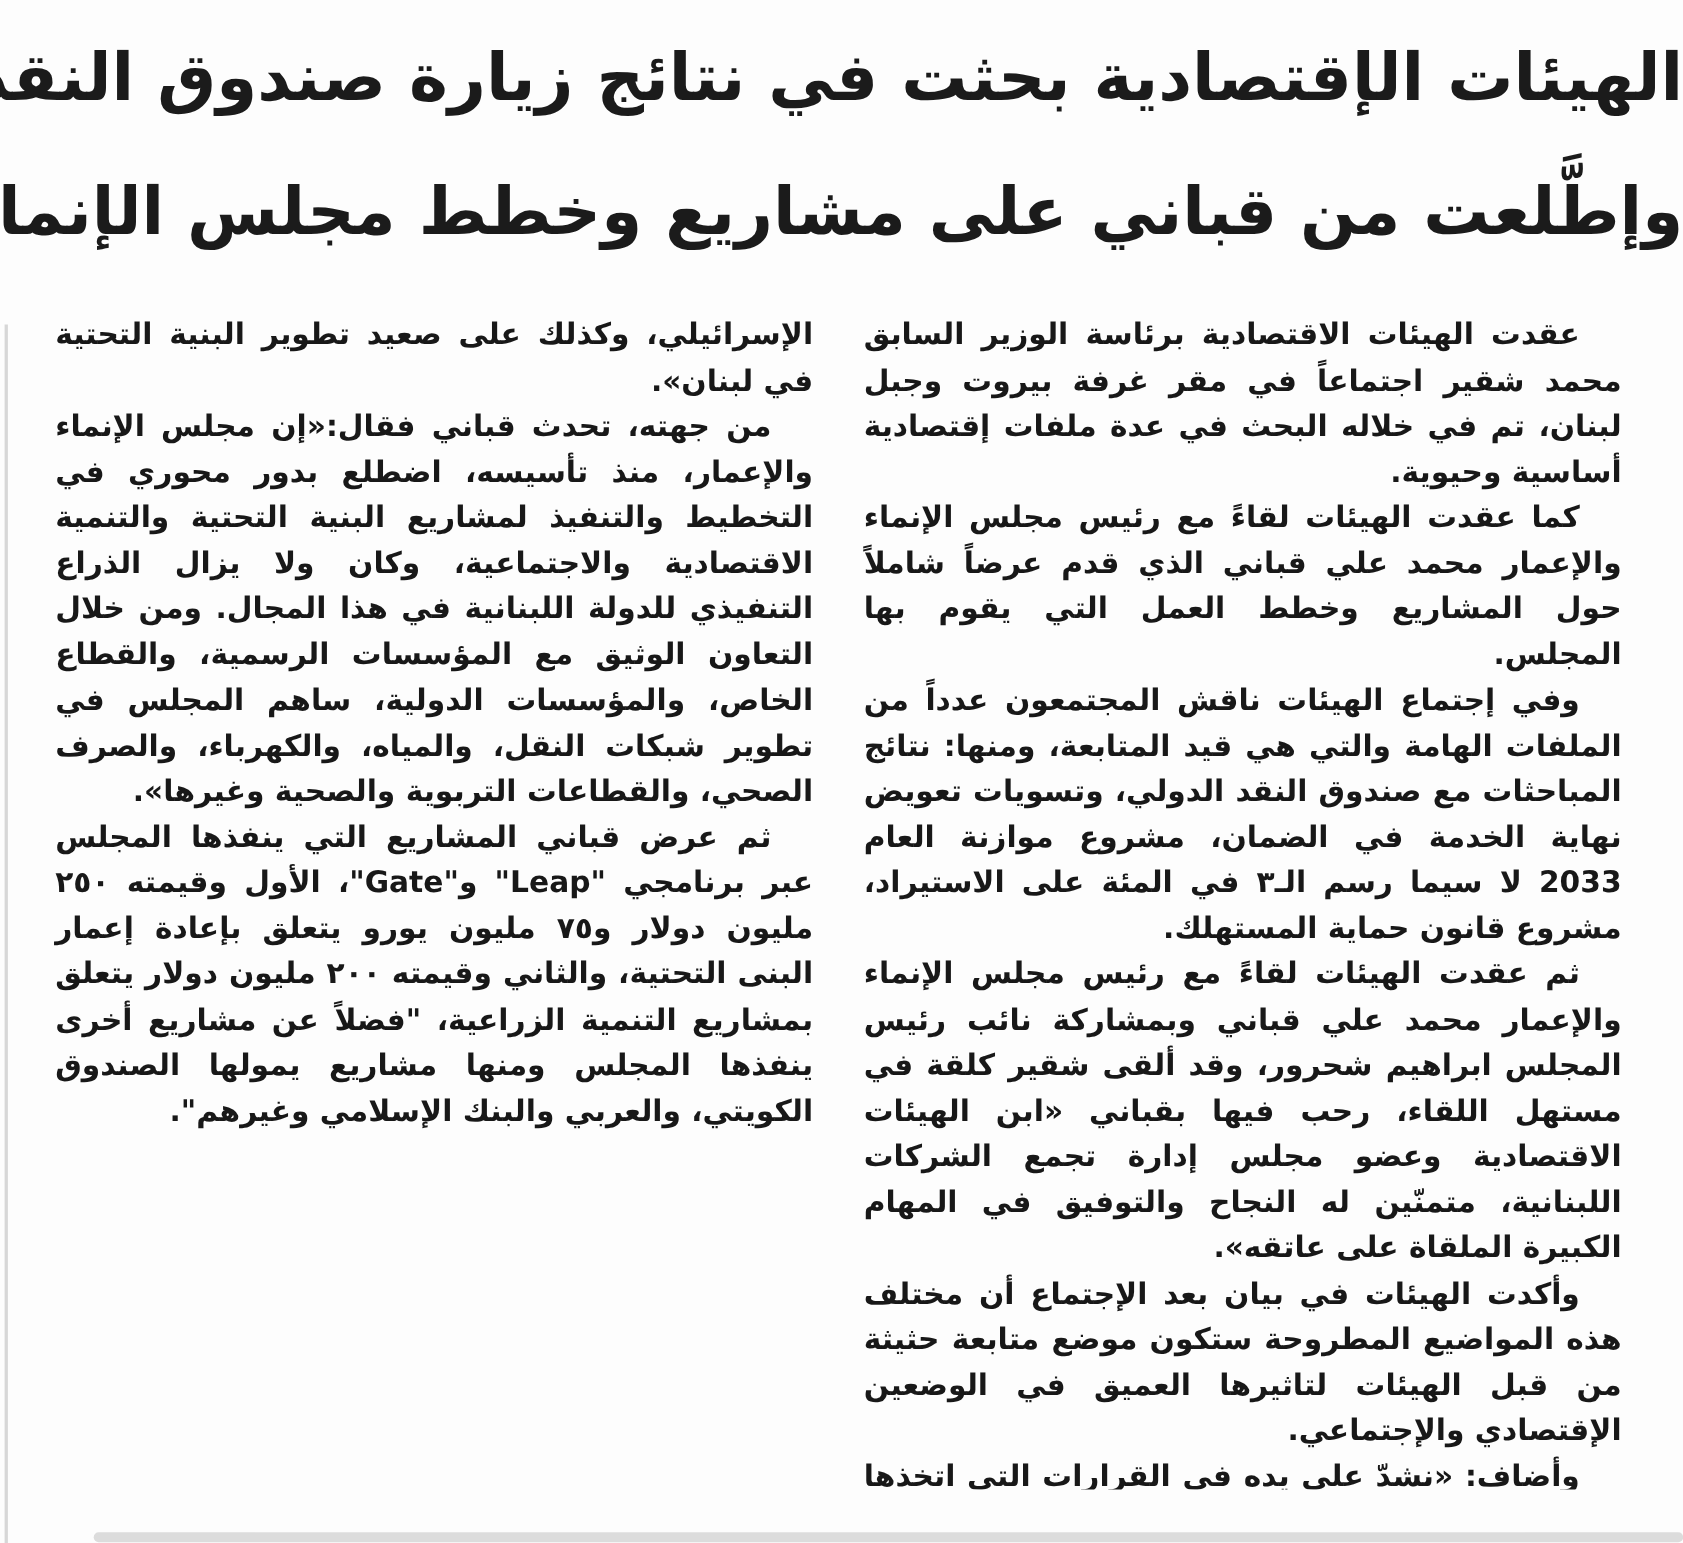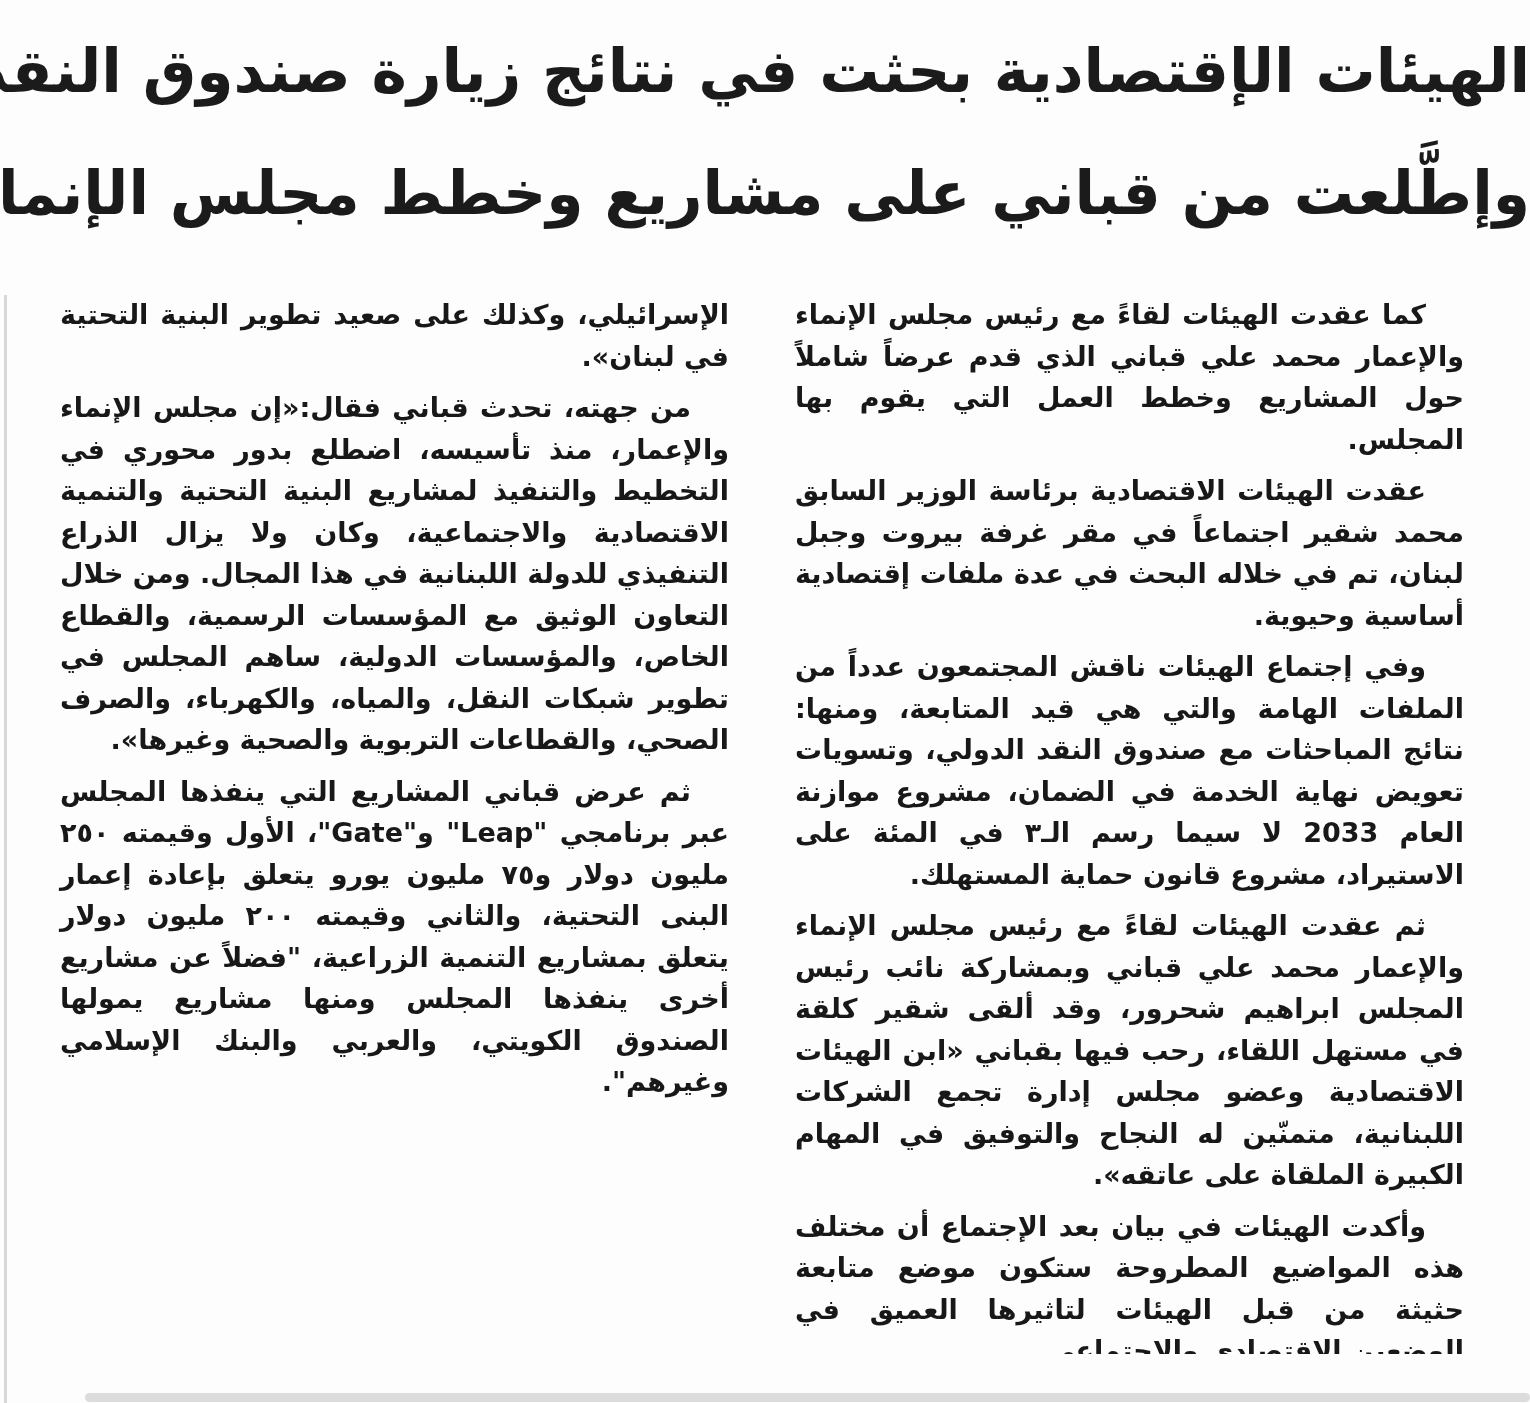--- a/index.html
+++ b/index.html
@@ -39,21 +39,21 @@
     width: 689px;
     flex: 0 0 689px;
     font-size: 27px;
     font-weight: bold;
     line-height: 41.5px;
     color: #181818;
     text-align: justify;
     text-justify: inter-word;
   }
   .column p {
-    margin: 10px;
+    margin: 0;
     text-indent: 38px;
   }
   .column p.cont {
     text-indent: 0;
   }
   .edge-line {
     position: absolute;
     left: 4px;
     top: 295px;
     bottom: 0;
@@ -75,22 +75,22 @@
 
 <div class="page">
 
   <div class="headline">
     <div class="headline-line">الهيئات الإقتصادية بحثت في نتائج زيارة صندوق النقد</div>
     <div class="headline-line">وإطَّلعت من قباني على مشاريع وخطط مجلس الإنماء</div>
   </div>
 
   <div class="body-columns">
     <div class="column" id="col-right">
+        <p>عقدت الهيئات الاقتصادية برئاسة الوزير السابق محمد شقير اجتماعاً في مقر غرفة بيروت وجبل لبنان، تم في خلاله البحث في عدة ملفات إقتصادية أساسية وحيوية.</p>
         <p>كما عقدت الهيئات لقاءً مع رئيس مجلس الإنماء والإعمار محمد علي قباني الذي قدم عرضاً شاملاً حول المشاريع وخطط العمل التي يقوم بها المجلس.</p>
-        <p>عقدت الهيئات الاقتصادية برئاسة الوزير السابق محمد شقير اجتماعاً في مقر غرفة بيروت وجبل لبنان، تم في خلاله البحث في عدة ملفات إقتصادية أساسية وحيوية.</p>
         <p>وفي إجتماع الهيئات ناقش المجتمعون عدداً من الملفات الهامة والتي هي قيد المتابعة، ومنها: نتائج المباحثات مع صندوق النقد الدولي، وتسويات تعويض نهاية الخدمة في الضمان، مشروع موازنة العام 2033 لا سيما رسم الـ٣ في المئة على الاستيراد، مشروع قانون حماية المستهلك.</p>
         <p>ثم عقدت الهيئات لقاءً مع رئيس مجلس الإنماء والإعمار محمد علي قباني وبمشاركة نائب رئيس المجلس ابراهيم شحرور، وقد ألقى شقير كلقة في مستهل اللقاء، رحب فيها بقباني «ابن الهيئات الاقتصادية وعضو مجلس إدارة تجمع الشركات اللبنانية، متمنّين له النجاح والتوفيق في المهام الكبيرة الملقاة على عاتقه».</p>
         <p>وأكدت الهيئات في بيان بعد الإجتماع أن مختلف هذه المواضيع المطروحة ستكون موضع متابعة حثيثة من قبل الهيئات لتاثيرها العميق في الوضعين الإقتصادي والإجتماعي.</p>
         <p>وأضاف: «نشدّ على يده في القرارات التي اتخذها داخل المجلس، والجهود الكبيرة التي يبذلها لإعادة هيكلته بما يحسّن من أدائه ويمكّنه من مواكبة التحديات التي تواجه بلدنا، لا سيّما على صعيد إعادة إعمار ما دمّره العدوان</p>
       </div>
     <div class="column" id="col-left">
         <p class="cont">الإسرائيلي، وكذلك على صعيد تطوير البنية التحتية في لبنان».</p>
         <p>من جهته، تحدث قباني فقال:«إن مجلس الإنماء والإعمار، منذ تأسيسه، اضطلع بدور محوري في التخطيط والتنفيذ لمشاريع البنية التحتية والتنمية الاقتصادية والاجتماعية، وكان ولا يزال الذراع التنفيذي للدولة اللبنانية في هذا المجال. ومن خلال التعاون الوثيق مع المؤسسات الرسمية، والقطاع الخاص، والمؤسسات الدولية، ساهم المجلس في تطوير شبكات النقل، والمياه، والكهرباء، والصرف الصحي، والقطاعات التربوية والصحية وغيرها».</p>
         <p>ثم عرض قباني المشاريع التي ينفذها المجلس عبر برنامجي "Leap" و"Gate"، الأول وقيمته ٢٥٠ مليون دولار و٧٥ مليون يورو يتعلق بإعادة إعمار البنى التحتية، والثاني وقيمته ٢٠٠ مليون دولار يتعلق بمشاريع التنمية الزراعية، "فضلاً عن مشاريع أخرى ينفذها المجلس ومنها مشاريع يمولها الصندوق الكويتي، والعربي والبنك الإسلامي وغيرهم".</p>
       </div>

